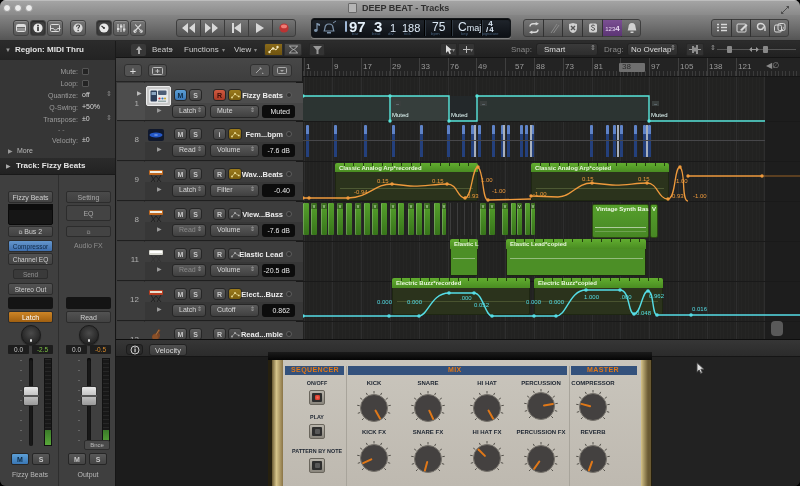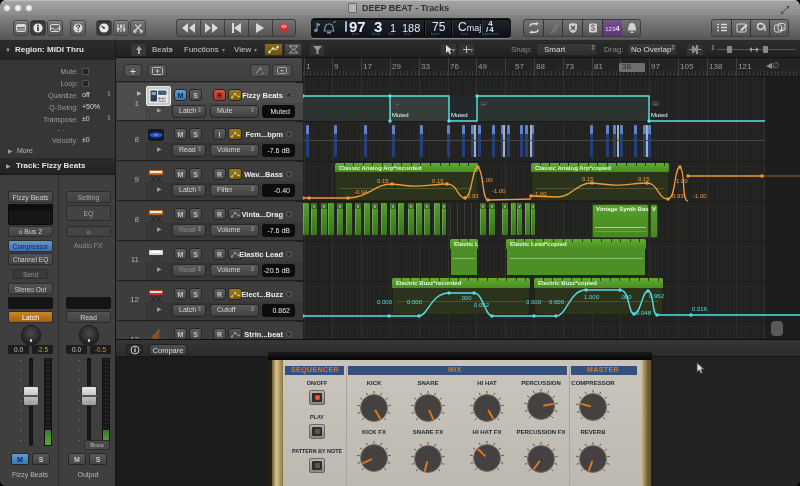--- a/index.html
+++ b/index.html
@@ -780,21 +780,21 @@
     <div style="position:absolute;left:189px;top:168px;width:13px;height:12px;border-radius:3px;border:1px solid #262626;background:linear-gradient(#5e5e5e,#464646);color:#c8c8c8;font-size:7px;line-height:12px;text-align:center;font-weight:bold;">S</div>
     <div style="position:absolute;left:213px;top:168px;width:13px;height:12px;border-radius:3px;border:1px solid #262626;background:linear-gradient(#5e5e5e,#464646);color:#c8c8c8;font-size:7px;line-height:12px;text-align:center;font-weight:bold;">R</div>
     <div style="position:absolute;left:228px;top:168px;width:14px;height:12px;border-radius:3px;border:1px solid #262626;background:linear-gradient(#9a7a1c,#7a5e10);display:flex;align-items:center;justify-content:center;">
       <svg width="9" height="7" viewBox="0 0 9 7">
         <path d="M1 5.5L4 2l3 2.2" stroke="#ecdf9a" stroke-width=".7" fill="none"></path>
         <circle cx="1" cy="5.5" r=".9" fill="#ecdf9a"></circle>
         <circle cx="4" cy="2" r=".9" fill="#ecdf9a"></circle>
         <circle cx="7.8" cy="4.4" r=".9" fill="#ecdf9a"></circle>
       </svg>
     </div>
-    <div style="position:absolute;left:206px;top:170px;width:77px;font-size:7.5px;line-height:9px;color:#ececec;font-weight:bold;text-align:right;white-space:nowrap;overflow:visible;">Wav...Bass</div>
+    <div style="position:absolute;left:206px;top:170px;width:77px;font-size:7.5px;line-height:9px;color:#ececec;font-weight:bold;text-align:right;white-space:nowrap;overflow:visible;">Wav...Beats</div>
     <div style="position:absolute;left:286px;top:171px;width:6px;height:6px;border:1px solid #5e5e5e;border-radius:50%;background:#303030;"></div>
     <div style="position:absolute;left:157px;top:186px;font-size:6px;line-height:7px;color:#999;white-space:nowrap;">▶</div>
     <div style="position:absolute;left:172px;top:184px;width:34px;height:13px;background:linear-gradient(#5a5a5a,#404040);border-radius:3px;border:1px solid #262626;"></div>
     <div style="position:absolute;left:179px;top:186px;font-size:7px;line-height:8px;color:#d8d8d8;white-space:nowrap;">Latch</div>
     <div style="position:absolute;left:197px;top:186px;font-size:6px;line-height:7px;color:#aaa;white-space:nowrap;">⇕</div>
     <div style="position:absolute;left:210px;top:184px;width:49px;height:13px;background:linear-gradient(#5a5a5a,#404040);border-radius:3px;border:1px solid #262626;"></div>
     <div style="position:absolute;left:217px;top:186px;font-size:7px;line-height:8px;color:#d8d8d8;white-space:nowrap;">Filter</div>
     <div style="position:absolute;left:250px;top:186px;font-size:6px;line-height:7px;color:#aaa;white-space:nowrap;">⇕</div>
     <div style="position:absolute;left:262px;top:184px;width:33px;height:13px;background:#0c0c0c;border-radius:3px;"></div>
     <div style="position:absolute;left:262px;top:187px;width:28px;font-size:7px;line-height:8px;color:#e8e8e8;text-align:right;">-0.40</div>
@@ -813,21 +813,21 @@
     <div style="position:absolute;left:189px;top:208px;width:13px;height:12px;border-radius:3px;border:1px solid #262626;background:linear-gradient(#5e5e5e,#464646);color:#c8c8c8;font-size:7px;line-height:12px;text-align:center;font-weight:bold;">S</div>
     <div style="position:absolute;left:213px;top:208px;width:13px;height:12px;border-radius:3px;border:1px solid #262626;background:linear-gradient(#5e5e5e,#464646);color:#c8c8c8;font-size:7px;line-height:12px;text-align:center;font-weight:bold;">R</div>
     <div style="position:absolute;left:228px;top:208px;width:14px;height:12px;border-radius:3px;border:1px solid #262626;background:linear-gradient(#525252,#404040);display:flex;align-items:center;justify-content:center;">
       <svg width="9" height="7" viewBox="0 0 9 7">
         <path d="M1 5.5L4 2l3 2.2" stroke="#b0b0b0" stroke-width=".7" fill="none"></path>
         <circle cx="1" cy="5.5" r=".9" fill="#b0b0b0"></circle>
         <circle cx="4" cy="2" r=".9" fill="#b0b0b0"></circle>
         <circle cx="7.8" cy="4.4" r=".9" fill="#b0b0b0"></circle>
       </svg>
     </div>
-    <div style="position:absolute;left:206px;top:210px;width:77px;font-size:7.5px;line-height:9px;color:#ececec;font-weight:bold;text-align:right;white-space:nowrap;overflow:visible;">Vinta...Drag</div>
+    <div style="position:absolute;left:206px;top:210px;width:77px;font-size:7.5px;line-height:9px;color:#ececec;font-weight:bold;text-align:right;white-space:nowrap;overflow:visible;">View...Bass</div>
     <div style="position:absolute;left:286px;top:211px;width:6px;height:6px;border:1px solid #5e5e5e;border-radius:50%;background:#303030;"></div>
     <div style="position:absolute;left:157px;top:226px;font-size:6px;line-height:7px;color:#999;white-space:nowrap;">▶</div>
     <div style="position:absolute;left:172px;top:224px;width:34px;height:13px;background:linear-gradient(#5a5a5a,#404040);border-radius:3px;border:1px solid #262626;"></div>
     <div style="position:absolute;left:179px;top:226px;font-size:7px;line-height:8px;color:#8a8a8a;white-space:nowrap;">Read</div>
     <div style="position:absolute;left:197px;top:226px;font-size:6px;line-height:7px;color:#aaa;white-space:nowrap;">⇕</div>
     <div style="position:absolute;left:210px;top:224px;width:49px;height:13px;background:linear-gradient(#5a5a5a,#404040);border-radius:3px;border:1px solid #262626;"></div>
     <div style="position:absolute;left:217px;top:226px;font-size:7px;line-height:8px;color:#d8d8d8;white-space:nowrap;">Volume</div>
     <div style="position:absolute;left:250px;top:226px;font-size:6px;line-height:7px;color:#aaa;white-space:nowrap;">⇕</div>
     <div style="position:absolute;left:262px;top:224px;width:33px;height:13px;background:#0c0c0c;border-radius:3px;"></div>
     <div style="position:absolute;left:262px;top:227px;width:28px;font-size:7px;line-height:8px;color:#e8e8e8;text-align:right;">-7.6 dB</div>
@@ -912,21 +912,21 @@
     <div style="position:absolute;left:189px;top:328px;width:13px;height:12px;border-radius:3px;border:1px solid #262626;background:linear-gradient(#5e5e5e,#464646);color:#c8c8c8;font-size:7px;line-height:12px;text-align:center;font-weight:bold;">S</div>
     <div style="position:absolute;left:213px;top:328px;width:13px;height:12px;border-radius:3px;border:1px solid #262626;background:linear-gradient(#5e5e5e,#464646);color:#c8c8c8;font-size:7px;line-height:12px;text-align:center;font-weight:bold;">R</div>
     <div style="position:absolute;left:228px;top:328px;width:14px;height:12px;border-radius:3px;border:1px solid #262626;background:linear-gradient(#525252,#404040);display:flex;align-items:center;justify-content:center;">
       <svg width="9" height="7" viewBox="0 0 9 7">
         <path d="M1 5.5L4 2l3 2.2" stroke="#b0b0b0" stroke-width=".7" fill="none"></path>
         <circle cx="1" cy="5.5" r=".9" fill="#b0b0b0"></circle>
         <circle cx="4" cy="2" r=".9" fill="#b0b0b0"></circle>
         <circle cx="7.8" cy="4.4" r=".9" fill="#b0b0b0"></circle>
       </svg>
     </div>
-    <div style="position:absolute;left:206px;top:330px;width:77px;font-size:7.5px;line-height:9px;color:#ececec;font-weight:bold;text-align:right;white-space:nowrap;overflow:visible;">Strin...beat</div>
+    <div style="position:absolute;left:206px;top:330px;width:77px;font-size:7.5px;line-height:9px;color:#ececec;font-weight:bold;text-align:right;white-space:nowrap;overflow:visible;">Read...mble</div>
     <div style="position:absolute;left:286px;top:331px;width:6px;height:6px;border:1px solid #5e5e5e;border-radius:50%;background:#303030;"></div>
     <div style="position:absolute;left:0px;top:60px;width:116px;height:98px;background:#363636;border-right:1px solid #1a1a1a;"></div>
     <div style="position:absolute;left:0px;top:67px;width:78px;font-size:7px;line-height:9px;color:#9c9c9c;text-align:right;">Mute:</div>
     <div style="position:absolute;left:82px;top:68px;width:7px;height:7px;background:#242424;border:1px solid #555;border-radius:1px;"></div>
     <div style="position:absolute;left:0px;top:79px;width:78px;font-size:7px;line-height:9px;color:#9c9c9c;text-align:right;">Loop:</div>
     <div style="position:absolute;left:82px;top:80px;width:7px;height:7px;background:#242424;border:1px solid #555;border-radius:1px;"></div>
     <div style="position:absolute;left:0px;top:91px;width:78px;font-size:7px;line-height:9px;color:#9c9c9c;text-align:right;">Quantize:</div>
     <div style="position:absolute;left:82px;top:91px;font-size:7px;line-height:8px;color:#d8d8d8;white-space:nowrap;">off</div>
     <div style="position:absolute;left:106px;top:90px;font-size:7px;line-height:8px;color:#888;white-space:nowrap;">⇕</div>
     <div style="position:absolute;left:0px;top:103px;width:78px;font-size:7px;line-height:9px;color:#9c9c9c;text-align:right;">Q-Swing:</div>
@@ -1054,21 +1054,21 @@
     <div style="position:absolute;left:60px;top:470px;width:56px;font-size:7px;line-height:9px;color:#b8b8b8;text-align:center;">Output</div>
     <div style="position:absolute;left:116px;top:339px;width:684px;height:147px;background:#1c1c1c;border-top:1px solid #0e0e0e;"></div>
     <div style="position:absolute;left:116px;top:340px;width:684px;height:17px;background:linear-gradient(#363636,#2b2b2b);border-bottom:1px solid #151515;"></div>
     <div style="position:absolute;left:126px;top:344px;width:17px;height:11px;background:#2a2a2a;border-radius:3px;border:1px solid #1c1c1c;display:flex;align-items:center;justify-content:center;">
       <svg width="10" height="10" viewBox="0 0 10 10">
         <circle cx="5" cy="5" r="4" fill="none" stroke="#ccc" stroke-width="1"></circle>
         <rect x="4.4" y="4" width="1.3" height="3.2" fill="#ccc"></rect>
         <rect x="4.4" y="2.2" width="1.3" height="1.3" fill="#ccc"></rect>
       </svg>
     </div>
-    <div style="position:absolute;left:149px;top:344px;width:38px;height:12px;background:linear-gradient(#505050,#3c3c3c);border-radius:3px;border:1px solid #222;color:#d8d8d8;font-size:7.5px;line-height:11px;text-align:center;">Compare</div>
+    <div style="position:absolute;left:149px;top:344px;width:38px;height:12px;background:linear-gradient(#505050,#3c3c3c);border-radius:3px;border:1px solid #222;color:#d8d8d8;font-size:7.5px;line-height:11px;text-align:center;">Velocity</div>
     <div style="position:absolute;left:652px;top:357px;width:148px;height:129px;background:#222222;"></div>
     <div style="position:absolute;left:268px;top:352px;width:384px;height:8px;background:linear-gradient(#1a1a1a,#050505);"></div>
     <div style="position:absolute;left:268px;top:360px;width:384px;height:126px;background:#c8c4bb;"></div>
     <div style="position:absolute;left:268px;top:360px;width:4px;height:126px;background:#26200f;"></div>
     <div style="position:absolute;left:272px;top:360px;width:11px;height:126px;background:linear-gradient(90deg,#6a5a33,#d6c48a 40%,#8a7446);"></div>
     <div style="position:absolute;left:641px;top:360px;width:10px;height:126px;background:linear-gradient(90deg,#d6c48a,#6a5a33 70%);"></div>
     <div style="position:absolute;left:651px;top:360px;width:1px;height:126px;background:#26200f;"></div>
     <div style="position:absolute;left:283px;top:360px;width:358px;height:126px;background:linear-gradient(#c9c5bc,#beb9b0);"></div>
     <div style="position:absolute;left:285px;top:366px;width:59px;height:9px;background:#33517c;"></div>
     <div style="position:absolute;left:291px;top:367px;font-size:9px;line-height:9px;color:#e07818;white-space:nowrap;transform:scale(0.78);transform-origin:left top;font-weight:bold;letter-spacing:.5px;">SEQUENCER</div>

